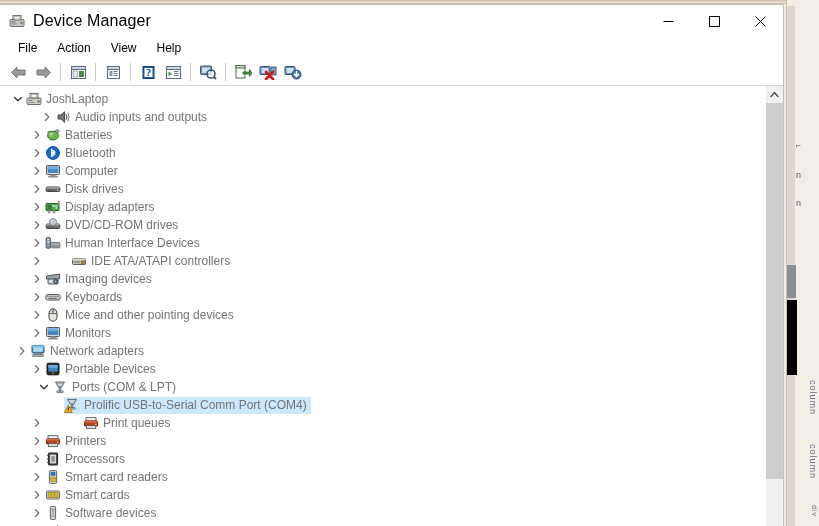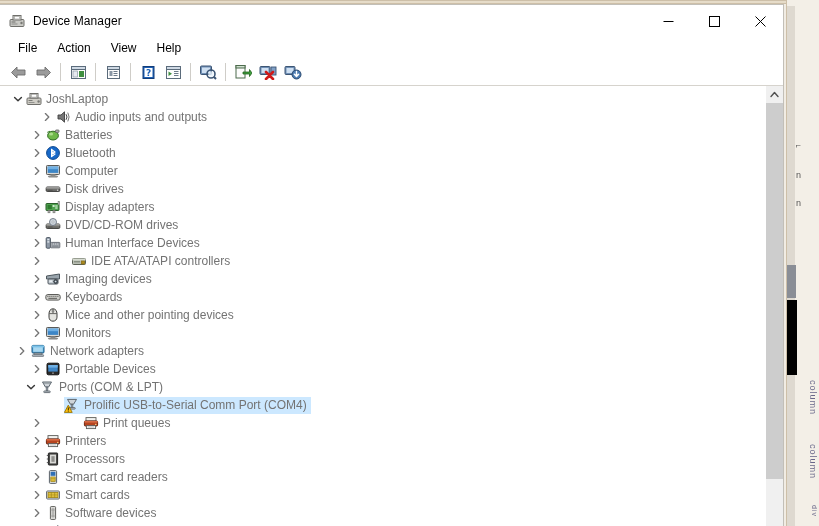--- a/index.html
+++ b/index.html
@@ -111,21 +111,21 @@
     align-items: center;
     position: relative;
   }
   #title-icon {
     width: 16px; height: 16px;
     margin-left: 9px;
     margin-right: 8px;
     flex: 0 0 auto;
   }
   #title-text {
-    font-size: 12px;
+    font-size: 16px;
     color: #000000;
     letter-spacing: 0.1px;
   }
   #window-buttons {
     position: absolute;
     right: 0; top: 0;
     height: 32px;
     display: flex;
   }
   .win-btn {
@@ -675,21 +675,21 @@
           <span class="row-label-box">
             <span class="node-icon"><svg width="16" height="16" viewBox="0 0 16 16">
                 <rect x="2" y="2.2" width="12" height="11.6" rx="1.4" fill="#2a2a2a" stroke="#111" stroke-width="1"></rect>
                 <rect x="3.3" y="4" width="9.4" height="6.6" fill="#3f86c6"></rect>
                 <rect x="3.3" y="4" width="9.4" height="2.6" fill="#6fb0e4"></rect>
                 <circle cx="8" cy="12.2" r="0.9" fill="#8a8a8a"></circle>
               </svg></span>
             <span class="node-text">Portable Devices</span>
           </span>
         </div>
-        <div class="tree-row" style="padding-left: 23px;">
+        <div class="tree-row" style="padding-left: 36px;">
           <span class="chevron">
             <svg class="chev-svg" width="10" height="10" viewBox="0 0 10 10">
               <path d="M1.6 3.4 L5 6.8 L8.4 3.4" fill="none" stroke="#3a3a3a" stroke-width="1.45" stroke-linecap="round" stroke-linejoin="round"></path>
             </svg>
           </span>
           <span class="row-label-box">
             <span class="node-icon"><svg width="16" height="16" viewBox="0 0 16 16">
                 <path d="M3.5 3 L12.5 3 L9.6 8 L6.4 8 Z" fill="#cfd4d9" stroke="#5d666e" stroke-width="1" stroke-linejoin="round"></path>
                 <rect x="7.2" y="8" width="1.6" height="4" fill="#a8b0b8" stroke="#5d666e" stroke-width="0.8"></rect>
                 <rect x="4.8" y="12" width="6.4" height="1.6" rx="0.5" fill="#c4cad0" stroke="#5d666e" stroke-width="0.9"></rect>

